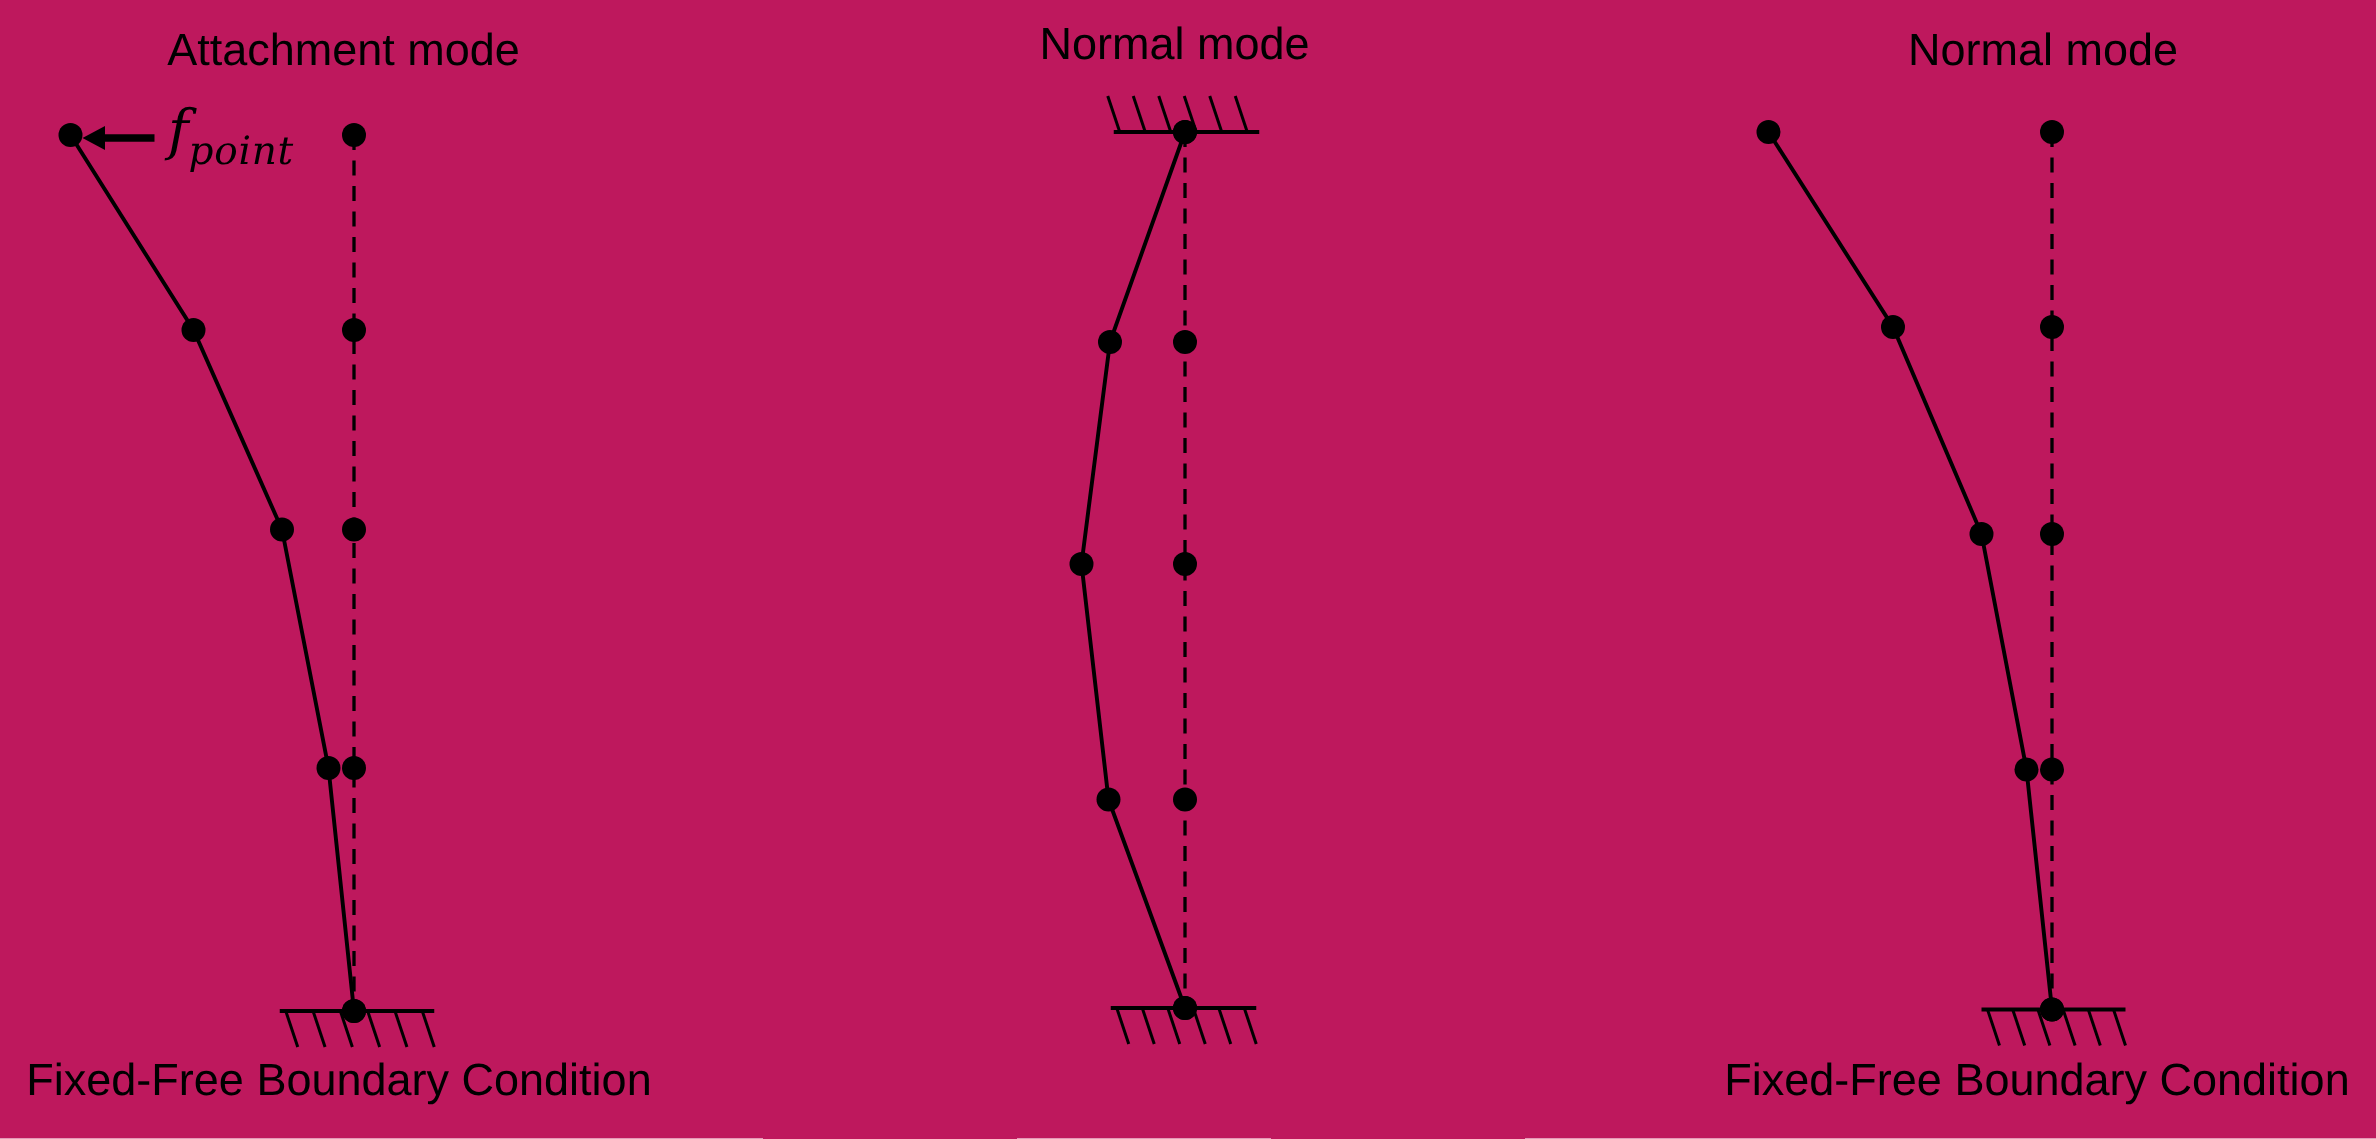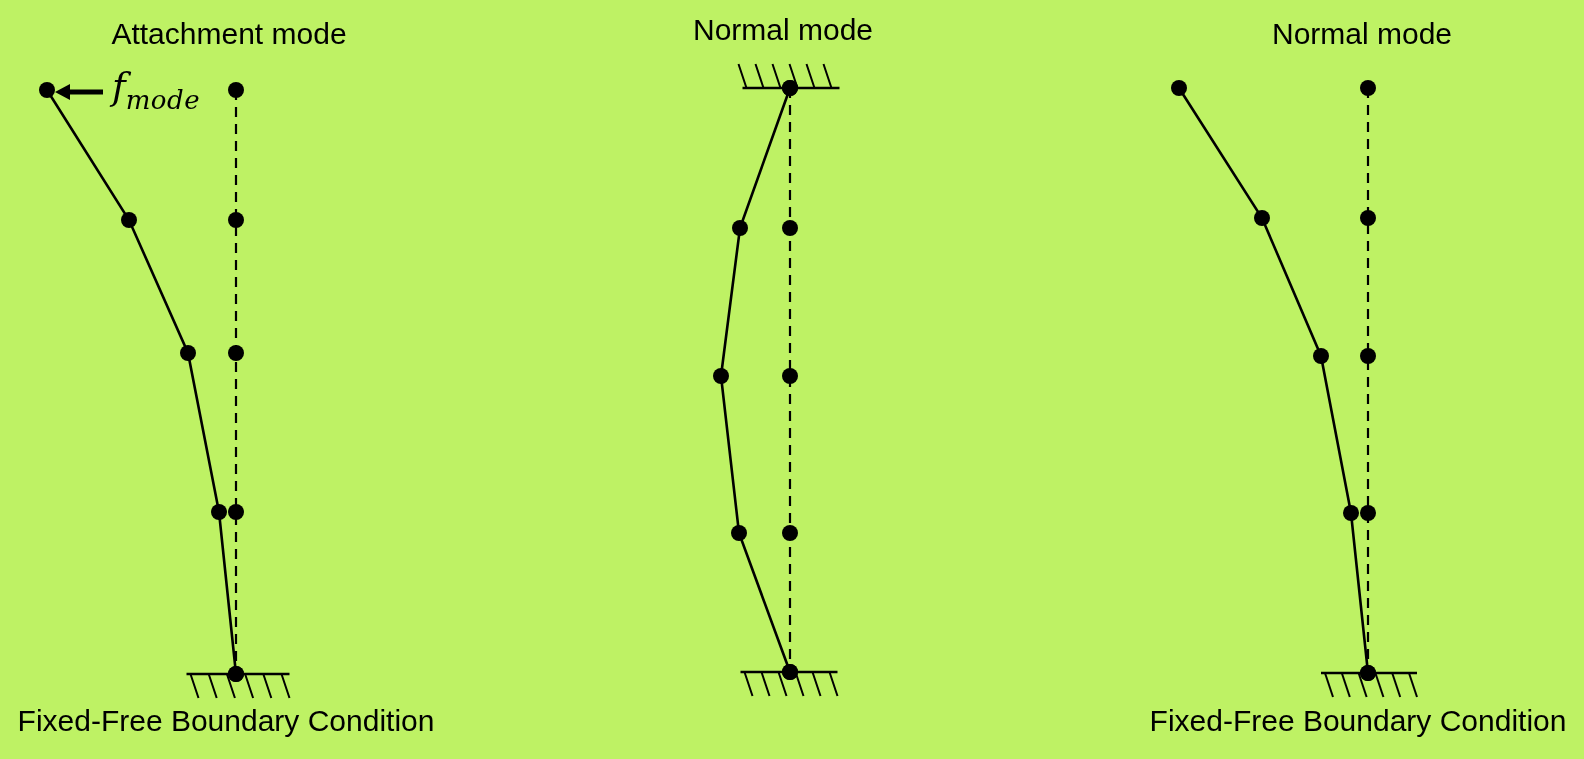--- a/index.html
+++ b/index.html
@@ -1,16 +1,16 @@
 <!DOCTYPE html>
 <html><head>
 <meta charset="utf-8">
 <style>
   html,body{margin:0;padding:0;background:#ffffff;}
-  .stage{position:relative;width:1584px;height:759px;background:#bef264;
+  .stage{position:relative;width:1584px;height:759px;background:#be185d;
          font-family:"Liberation Sans",sans-serif;overflow:hidden;}
   .stage svg{position:absolute;left:0;top:0;}
   .plabel{position:absolute;transform:translateX(-50%);white-space:nowrap;
           color:#000;font-size:30px;line-height:1.15;}
   .force-label{position:absolute;white-space:nowrap;color:#000;
                font-family:"DejaVu Serif",serif;font-style:italic;
                font-size:37px;line-height:1;}
   .force-label sub{font-size:26px;vertical-align:-10px;letter-spacing:0.5px;}
 </style>
 </head>
@@ -102,14 +102,14 @@
       </g>
     </svg>
 
   <div class="plabel" style="left:229px;top:17px">Attachment mode</div>
   <div class="plabel" style="left:783px;top:13px">Normal mode</div>
   <div class="plabel" style="left:1362px;top:17px">Normal mode</div>
 
   <div class="plabel" style="left:226px;top:704px">Fixed-Free Boundary Condition</div>
   <div class="plabel" style="left:1358px;top:704px">Fixed-Free Boundary Condition</div>
 
-  <div class="force-label" style="left:112px;top:68px"><span>f</span><sub>mode</sub></div>
+  <div class="force-label" style="left:112px;top:68px"><span>f</span><sub>point</sub></div>
 </div>
 
 </body></html>

